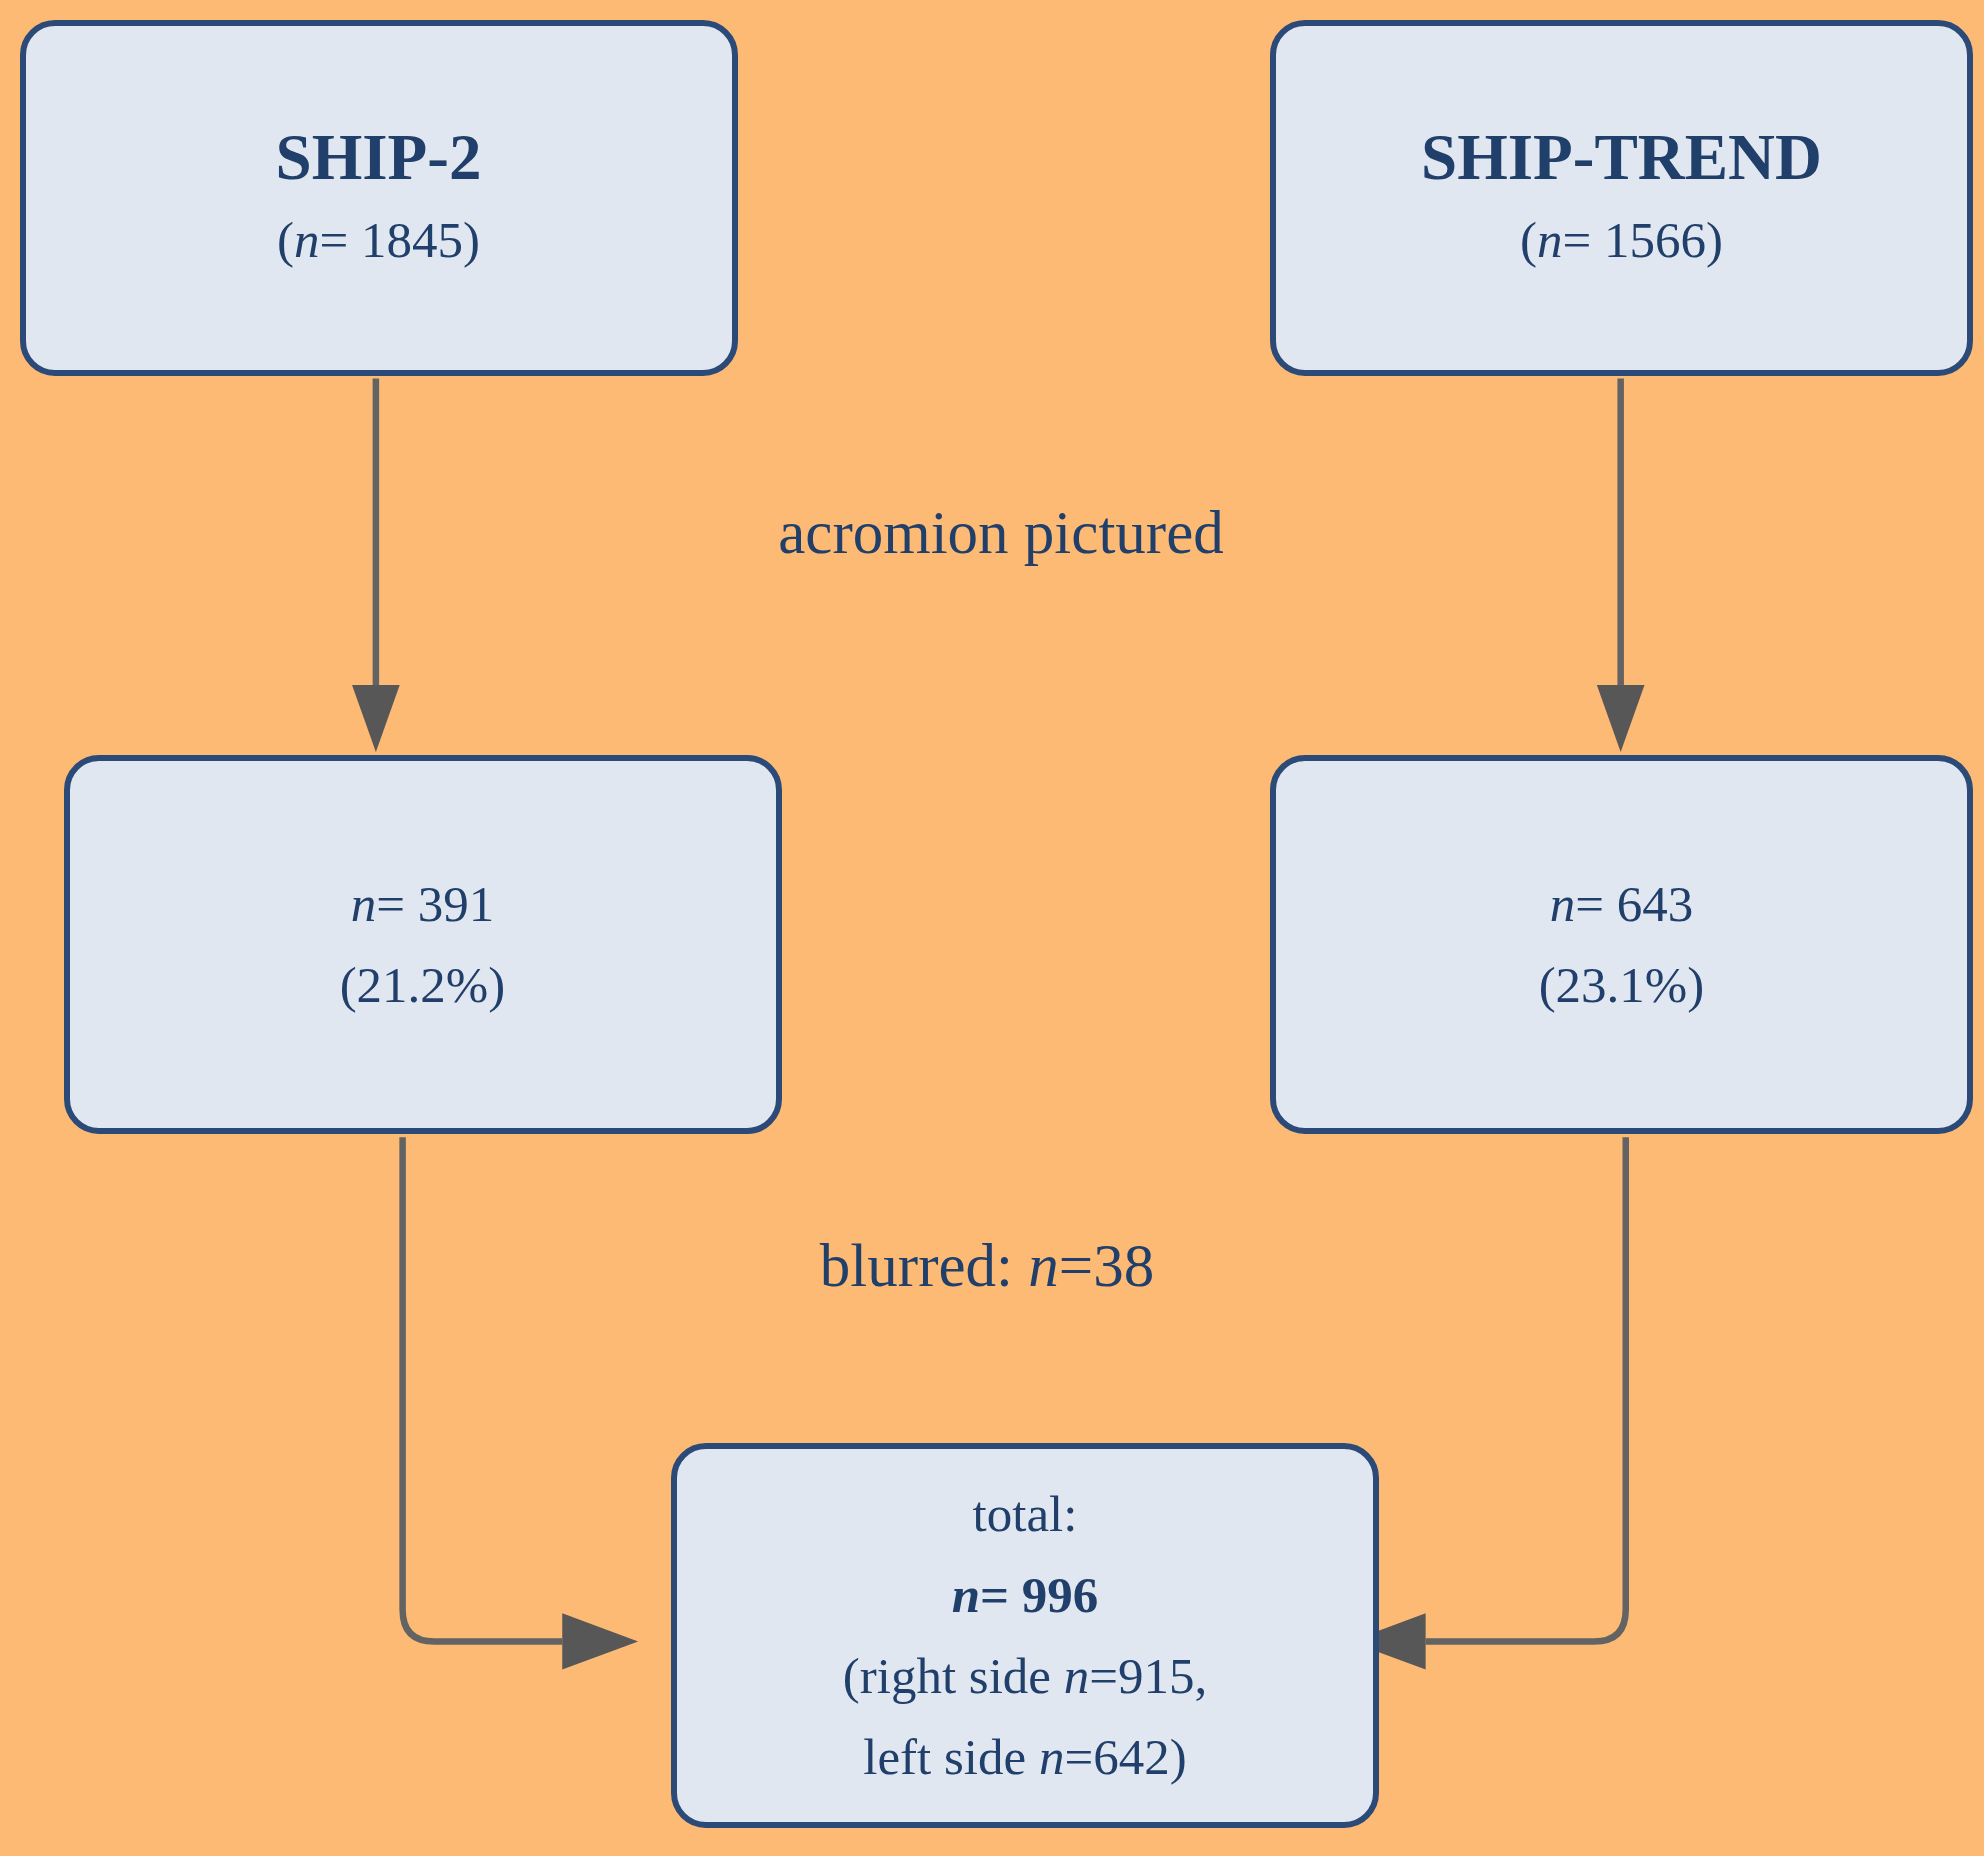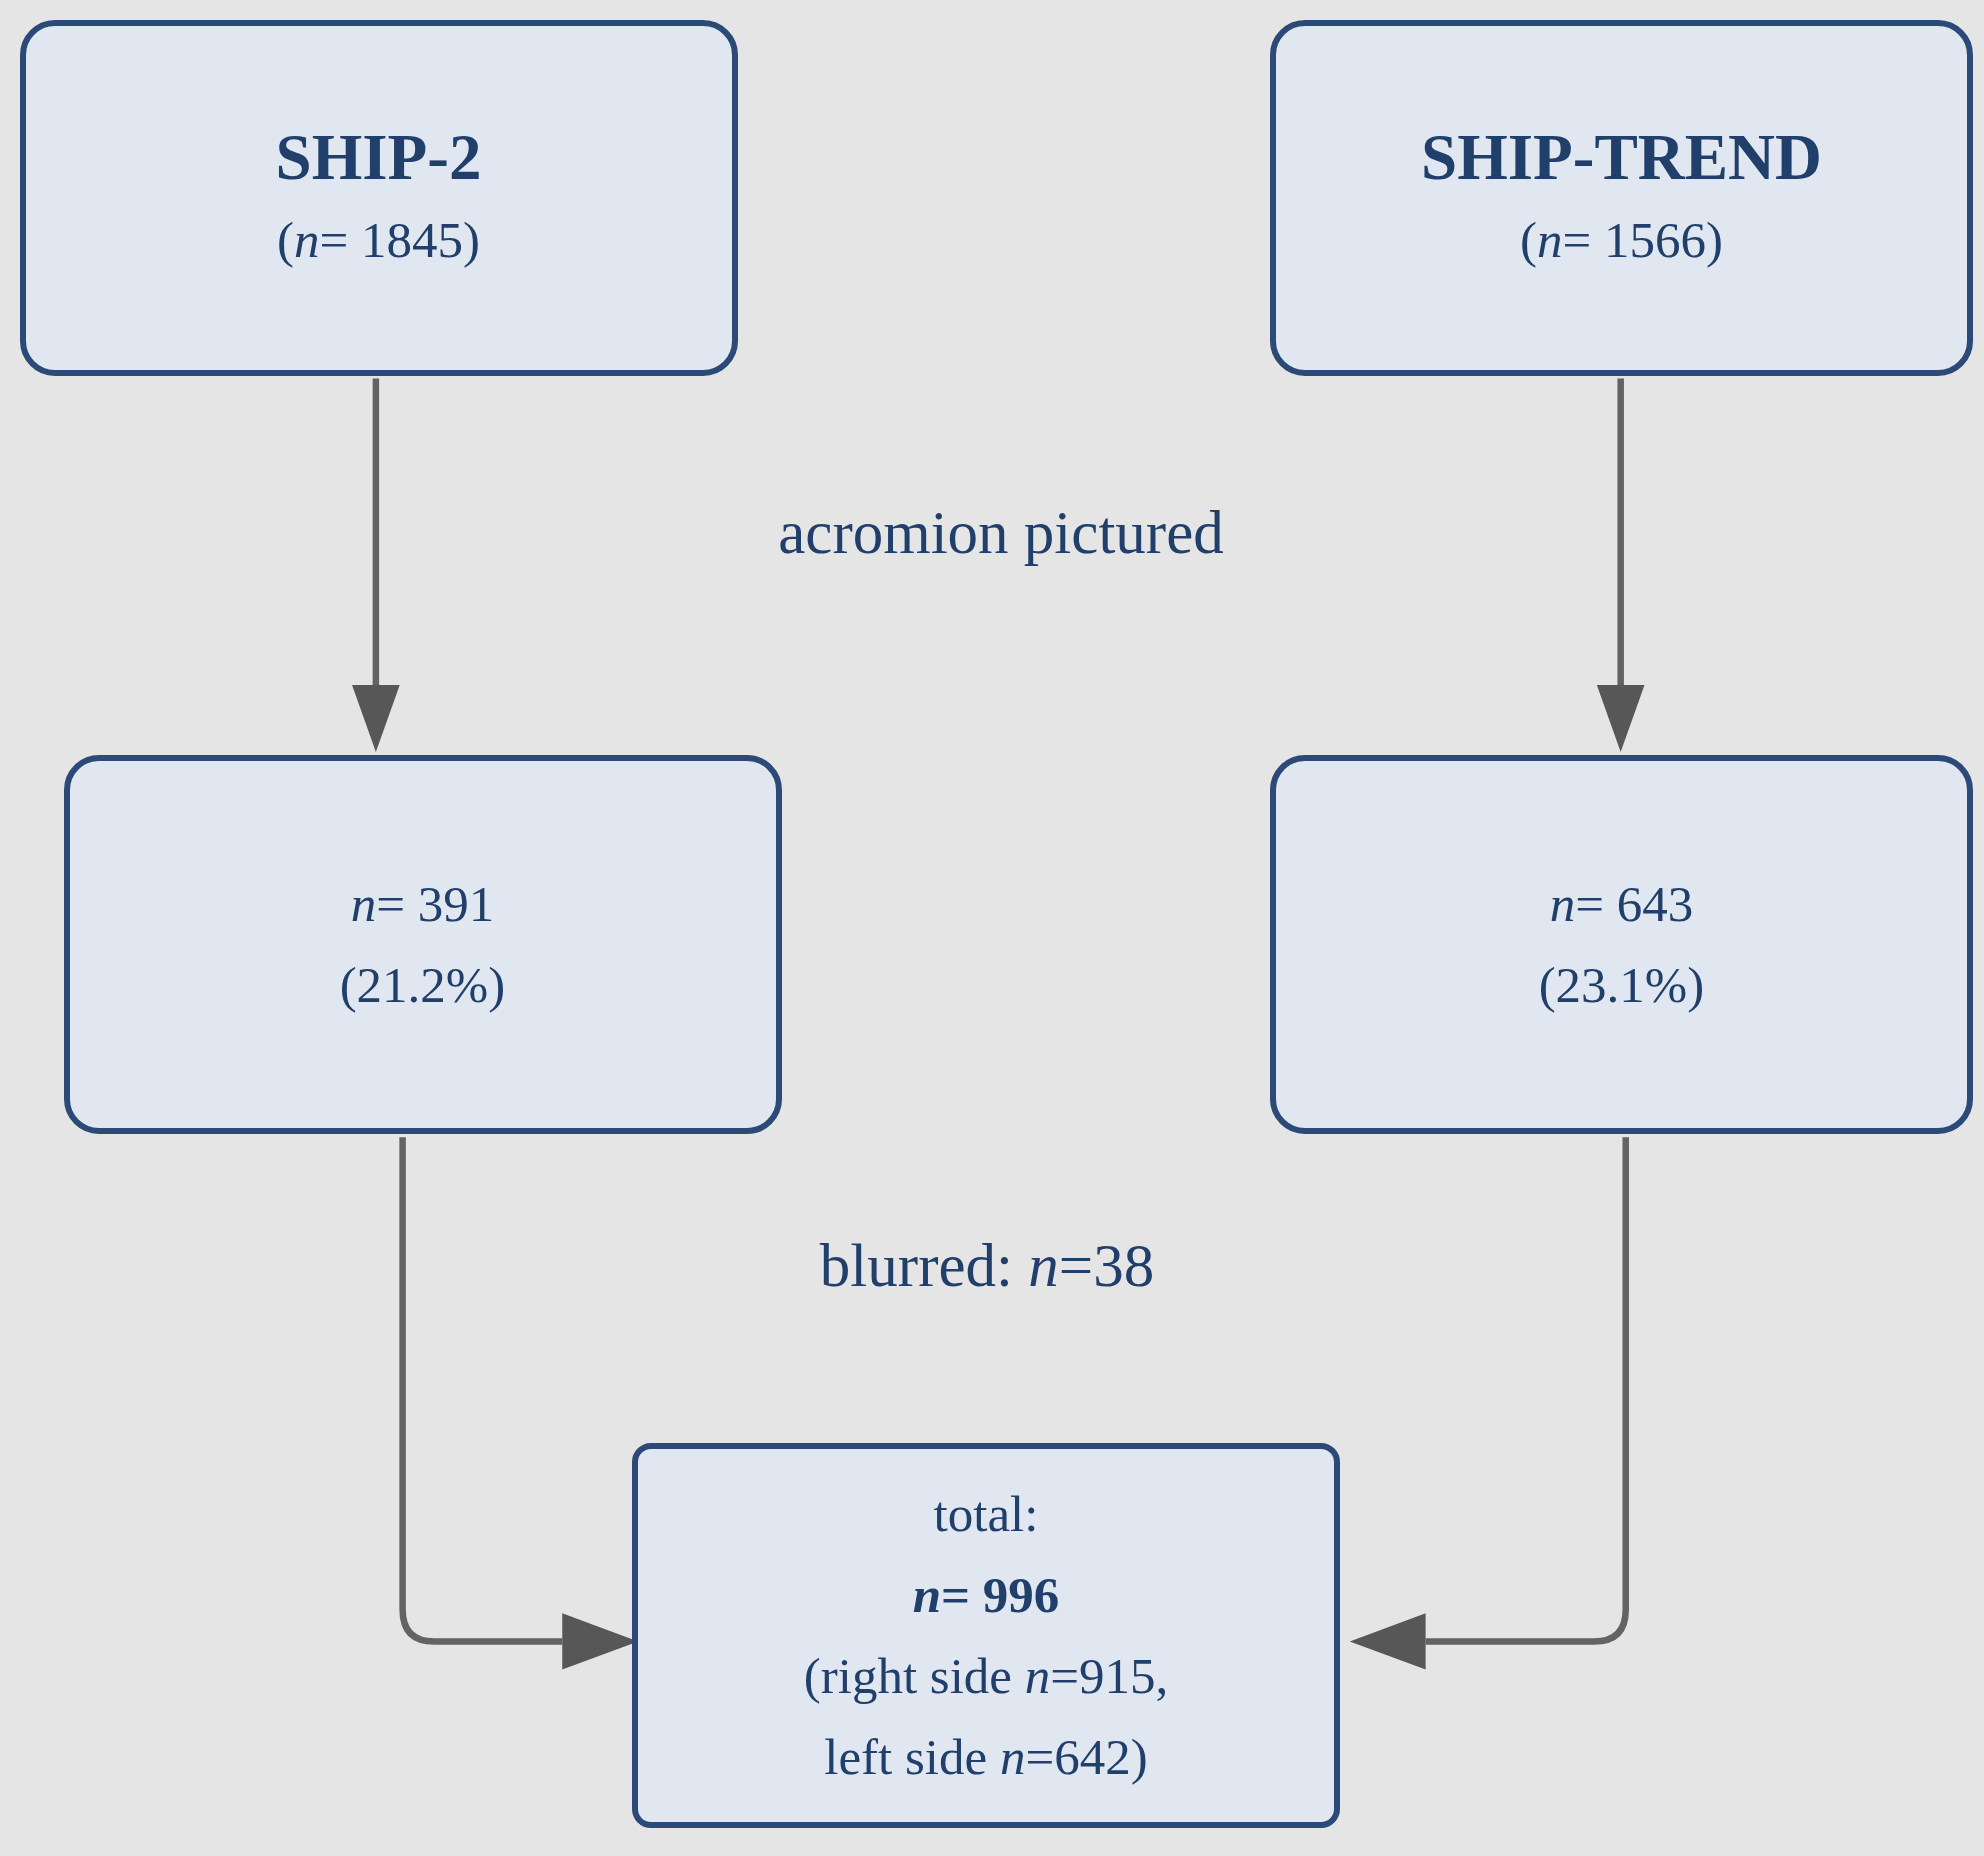--- a/index.html
+++ b/index.html
@@ -4,21 +4,21 @@
 <style>
   html, body {
     margin: 0;
     padding: 0;
     background: #ffffff;
   }
   #canvas {
     position: relative;
     width: 1985px;
     height: 1856px;
-    background: #e5e5e5;
+    background: #fdba74;
     font-family: "Liberation Serif", "DejaVu Serif", serif;
     color: #203f6a;
     overflow: hidden;
   }
   .node {
     position: absolute;
     box-sizing: border-box;
     background: #e1e7f0;
     border: 6.5px solid #2c4a77;
     border-radius: 35px;
@@ -38,21 +38,21 @@
     line-height: 85px;
     font-weight: bold;
     white-space: nowrap;
   }
   .bold { font-weight: bold; }
   .it   { font-style: italic; }
   #node-ship2            { left: 19.5px;   top: 19.5px;   width: 718px; height: 356px; }
   #node-shiptrend        { left: 1270px; top: 19.5px;   width: 703px; height: 356px; }
   #node-ship2-filtered   { left: 19.5px;   top: 755px; width: 718px; height: 379px; margin-left: 44px; }
   #node-shiptrend-filtered { left: 1270px; top: 755px; width: 703px; height: 379px; }
-  #node-total            { left: 632px;  top: 1443px; width: 708px; height: 385px; border-radius: 19px; }
+  #node-total            { left: 671px;  top: 1443px; width: 708px; height: 385px; }
   .edge-label {
     position: absolute;
     transform: translate(-50%, -50%);
     font-size: 61px;
     line-height: 72px;
     white-space: nowrap;
     color: #203f6a;
   }
   #label-selection { left: 1001px; top: 533px; }
   #label-exclusion { left: 987px; top: 1266px; }

